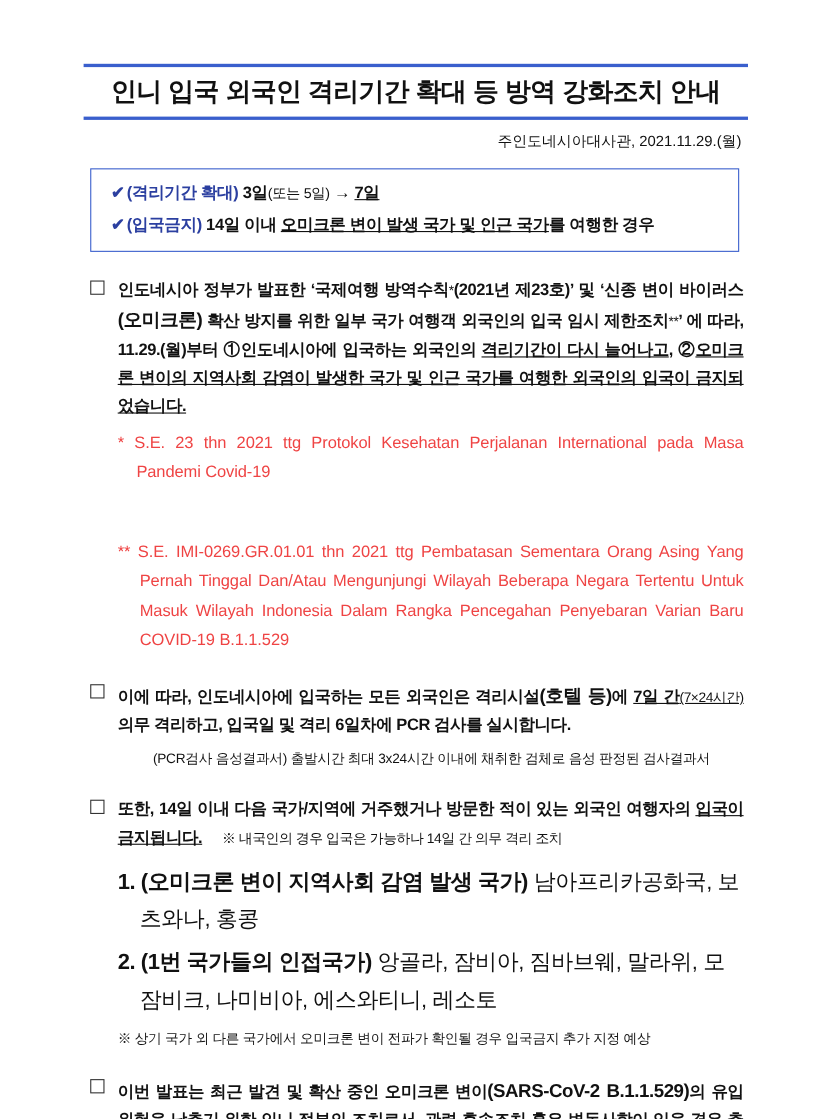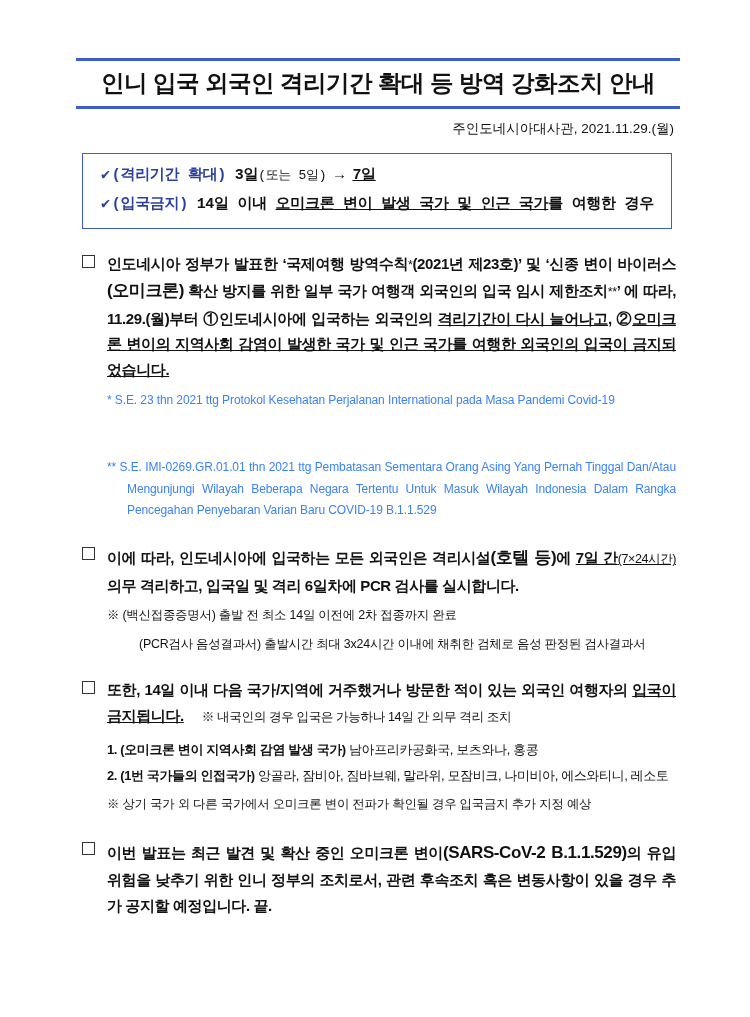--- a/index.html
+++ b/index.html
@@ -52,21 +52,20 @@
     box-sizing: border-box;
   }
   .summary-line {
     font-size: 15px;
     color: #2b3fa0;
     font-weight: bold;
     margin: 0 0 9px 0;
     line-height: 1.35;
     letter-spacing: -0.3px;
     white-space: nowrap;
-    font-family: Liberation Mono, monospace;
   }
   .summary-line:last-child { margin-bottom: 0; }
   .check {
     color: #2b3fa0;
     font-weight: bold;
     margin-right: 2px;
   }
   .summary-line .plain {
     color: #111111;
     font-weight: bold;
@@ -102,23 +101,23 @@
     letter-spacing: -0.4px;
     color: #111111;
     font-weight: bold;
     text-align: justify;
   }
   .u { text-decoration: underline; }
   .sm { font-size: 12.5px; font-weight: normal; }
   .sm-b { font-size: 17px; font-weight: bold; }
 
   .footnote {
-    font-size: 12px;
+    font-size: 15px;
     line-height: 1.78;
-    color: #3b82f6;
+    color: #ef4444;
     margin-top: 7px;
     text-align: justify;
     letter-spacing: -0.1px;
   }
   .footnote .mark {
     font-weight: normal;
   }
   .footnote-hang {
     padding-left: 17px;
     text-indent: -17px;
@@ -141,21 +140,21 @@
     text-indent: -17px;
   }
   .note-indent2 {
     padding-left: 32px;
   }
 
   .numlist {
     margin-top: 10px;
   }
   .numitem {
-    font-size: 13px;
+    font-size: 20px;
     line-height: 1.72;
     letter-spacing: -0.4px;
     color: #111111;
     font-weight: bold;
     padding-left: 20px;
     text-indent: -20px;
   }
   .numitem .norm { font-weight: normal; }
   .numitem + .numitem { margin-top: 4px; }
 
@@ -211,21 +210,20 @@
       </div>
     </div>
   </div>
 
   <div class="section">
     <div class="bullet-box"></div>
     <div class="section-body">
       <div class="para">
         <span>이에 따라, 인도네시아에 입국하는 모든 외국인은 격리시설</span><span class="sm-b">(호텔 등)</span><span>에 </span><span class="u">7일 간</span><span class="sm u">(7×24시간)</span><span> 의무 격리하고, 입국일 및 격리 6일차에 PCR 검사를 실시합니다.</span>
       </div>
-      <div class="note note-indent">※ (백신접종증명서) 출발 전 최소 14일 이전에 2차 접종까지 완료</div>
       <div class="note note-indent2">(PCR검사 음성결과서) 출발시간 최대 3x24시간 이내에 채취한 검체로 음성 판정된 검사결과서</div>
     </div>
   </div>
 
   <div class="section">
     <div class="bullet-box"></div>
     <div class="section-body">
       <div class="para">
         <span>또한, 14일 이내 다음 국가/지역에 거주했거나 방문한 적이 있는 외국인 여행자의 </span><span class="u">입국이 금지됩니다.</span><span class="inline-note">※ 내국인의 경우 입국은 가능하나 14일 간 의무 격리 조치</span>
       </div>

